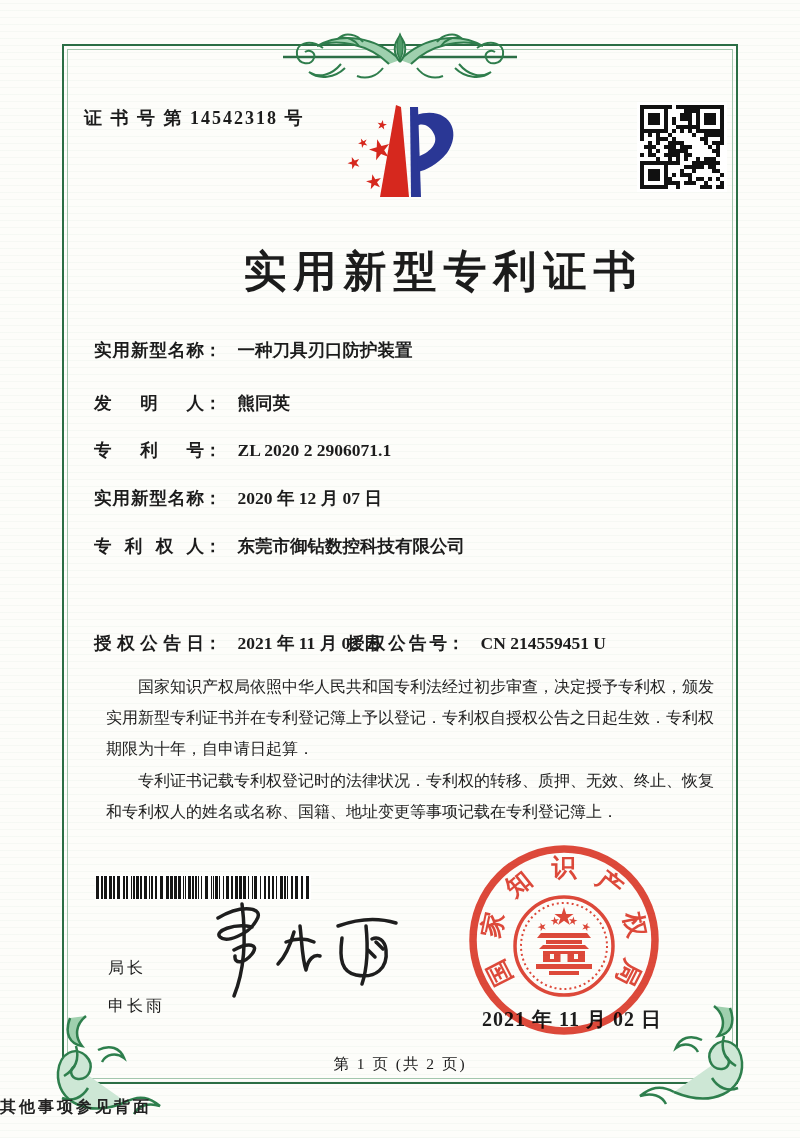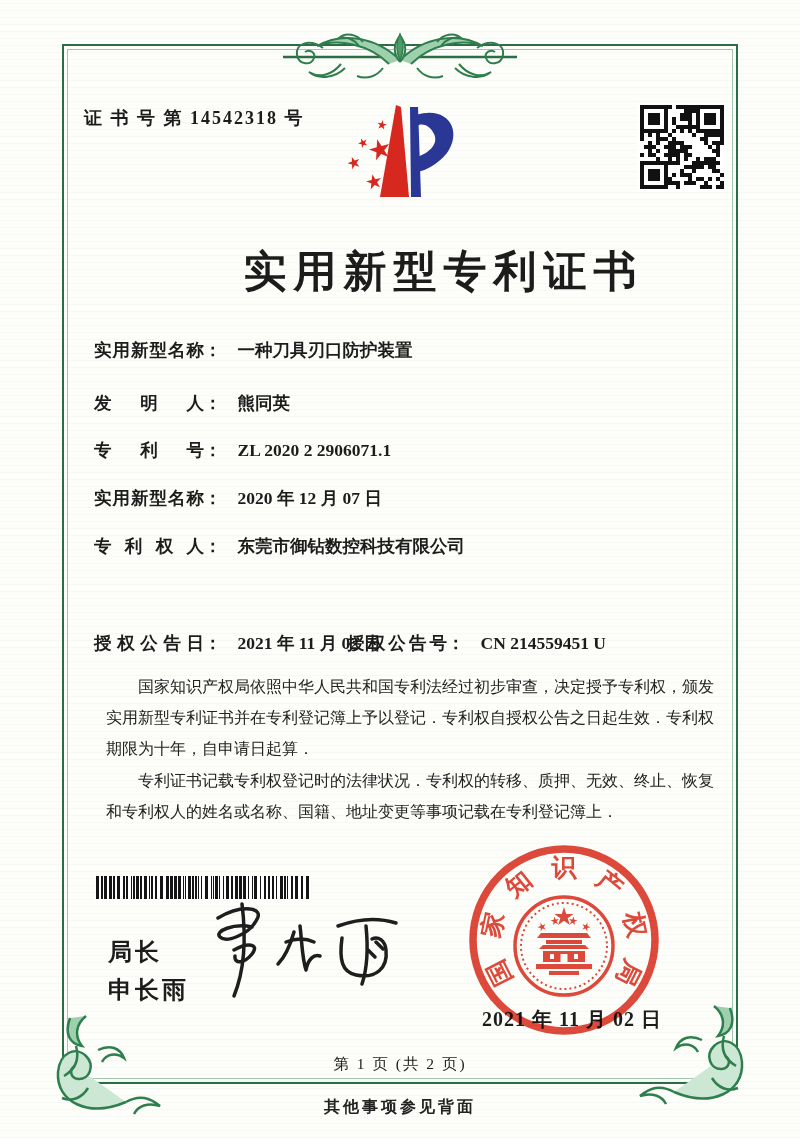--- a/index.html
+++ b/index.html
@@ -25,25 +25,25 @@
   .title{left:0;top:243px;width:800px;text-align:center;font-size:43px;font-weight:700;letter-spacing:7px;text-indent:7px;margin-left:40px;}
   .row{left:94px;width:620px;font-size:17.5px;line-height:1.45;}
   .lbl{display:inline-block;width:110px;font-weight:700;text-align:justify;text-align-last:justify;vertical-align:top;}
   .colon{font-weight:700;}
   .val{font-weight:700;margin-left:16px;}
   .val-wrap{display:inline-block;width:455px;vertical-align:top;margin-left:8px;font-weight:700;}
   .pair2{position:absolute;left:253px;top:0;white-space:nowrap;}
   .pair2 .lbl{width:100px;}
   .paras{left:94px;top:671px;width:616px;font-size:16px;line-height:1.95;color:#222;margin-left:12px;}
   .paras p{margin:0;text-indent:2em;}
-  .signer{left:108px;font-size:24px;font-weight:700;letter-spacing:3px;}
+  .signer{left:108px;font-size:16px;font-weight:400;letter-spacing:3px;margin-top:22px;}
   .seal-date{left:482px;top:1006px;font-size:20px;font-weight:700;letter-spacing:1px;z-index:2;}
   .seal-box{left:464px;top:840px;z-index:3;mix-blend-mode:multiply;opacity:.92;}
   .footer-page{left:0;top:1054px;width:800px;text-align:center;font-size:15.5px;letter-spacing:2px;}
-  .back-note{left:0;top:1097px;width:800px;text-align:center;font-size:16px;font-weight:700;letter-spacing:3px;color:#222;}
+  .back-note{left:0;top:1097px;width:800px;font-size:16px;font-weight:700;letter-spacing:3px;color:#222;}
   svg{display:block;}
 </style>
 </head>
 <body>
 
 <div class="photo">
 
   <div class="frame-outer">
     <div class="frame-inner"></div>
   </div>

